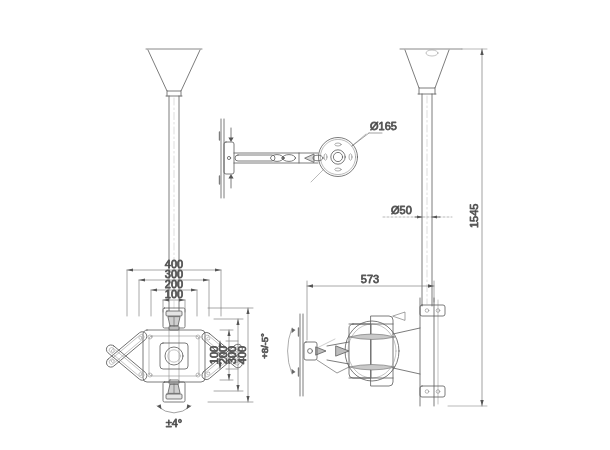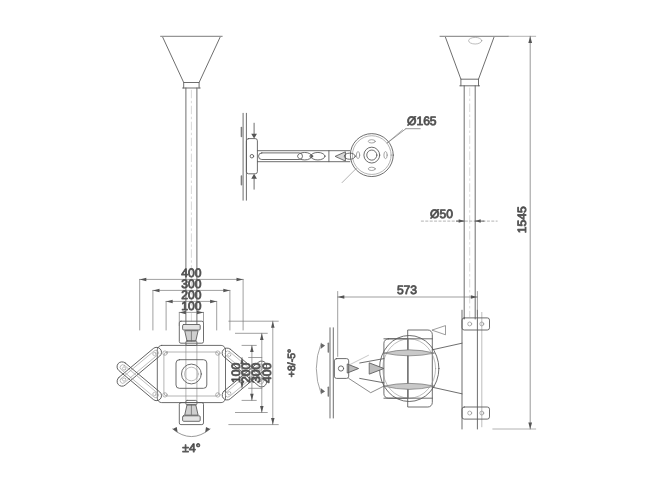--- a/index.html
+++ b/index.html
@@ -2,21 +2,21 @@
 <html><head>
 <meta charset="utf-8">
 <title>Ceiling TV Mount Technical Drawing</title>
 <style>
   html,body{margin:0;padding:0;background:#ffffff;}
   body{
     width:610px;height:450px;position:relative;overflow:hidden;
     font-family:"Liberation Sans", sans-serif;
     background:#ffffff;
   }
-  #drawing{position:absolute;left:0;top:0;width:610px;height:389px;}
+  #drawing{position:absolute;left:0;top:16px;width:610px;height:389px;}
   .dimtext{
     font-family:"Liberation Sans", sans-serif;
     font-size:11px;
     fill:#1a1a1a;
   }
   .dimtext.small{font-size:9.5px;}
   svg text{user-select:none;}
 </style>
 </head>
 <body>

